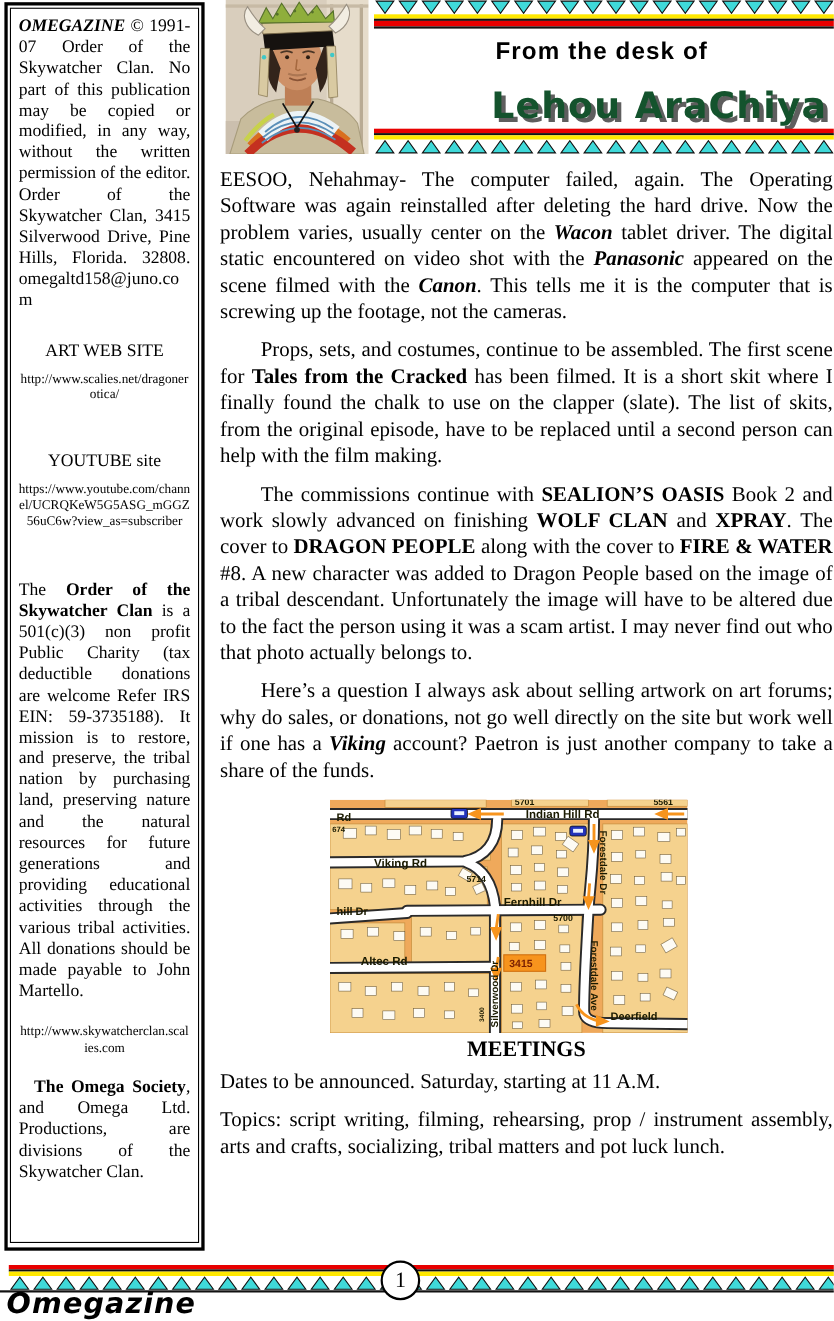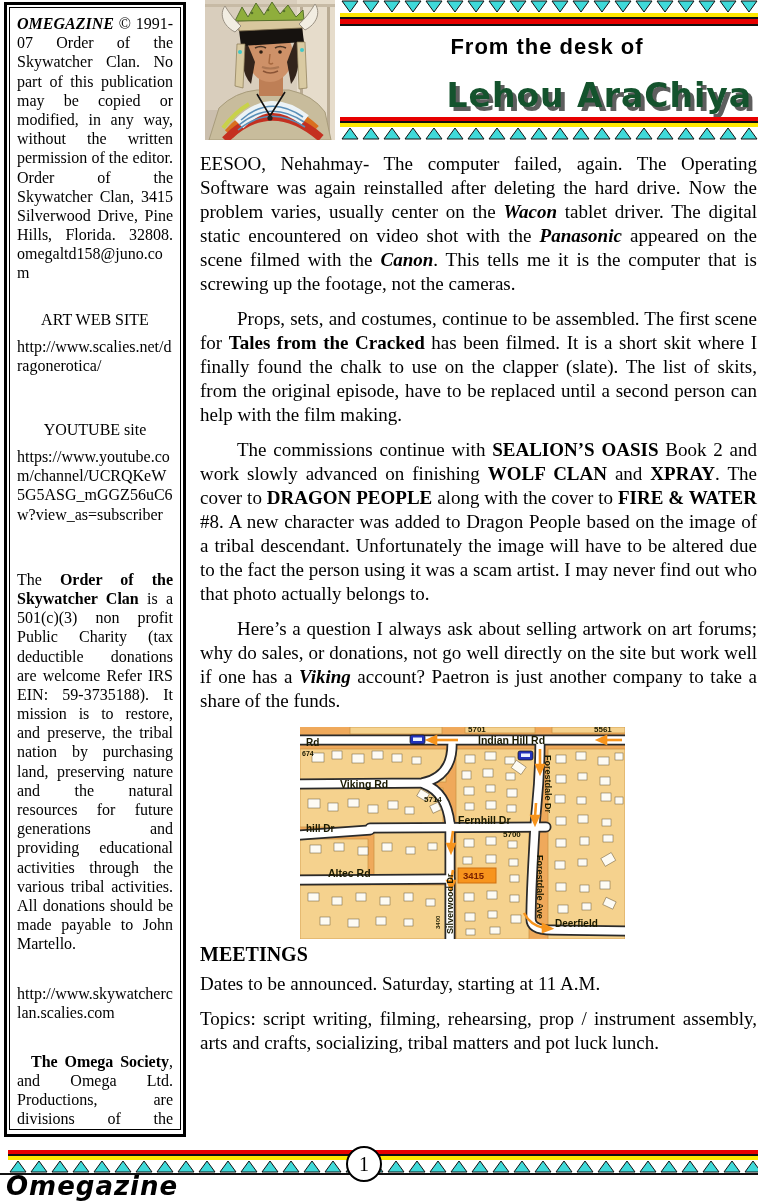--- a/index.html
+++ b/index.html
@@ -11,23 +11,23 @@
   .sidebar-outer{
     position:absolute;left:4px;top:2px;width:182px;height:1135px;
     border:3px solid #000;box-sizing:border-box;background:#fff;
   }
   .sidebar-inner{
     margin:2px;border:1px solid #000;height:calc(100% - 6px);
     box-sizing:border-box;padding:6px 7px;overflow:hidden;
   }
   .sb-par{font-size:16px;line-height:1.2;text-align:justify;overflow-wrap:anywhere;margin:0;}
   .sb-center{text-align:center;font-size:16px;margin:0;}
-  .sb-url{font-size:16px;line-height:1.2;text-align:left;overflow-wrap:anywhere;margin:0;}
+  .sb-url{font-size:12px;line-height:1.2;text-align:center;overflow-wrap:anywhere;margin:0;}
   .mt28{margin-top:28px;} .mt46{margin-top:46px;} .mt8{margin-top:8px;}
-  .mt30{margin-top:30px;}
+  .mt30{margin-top:20px;}
   .indent14{text-indent:14px;}
   
   .photo-wrap{position:absolute;left:205px;top:0px;width:130px;height:140px;}
   .header-right{position:absolute;left:340px;top:0px;width:418px;height:140px;}
   .band{width:100%;}
   .stripe{width:100%;}
   .tri-row{width:100%;height:13px;background:#fff;overflow:hidden;line-height:0;}
   .from-desk{
     font-family:Liberation Sans, sans-serif;font-weight:bold;font-size:22px;
     letter-spacing:1px;margin:8px 0 16px -4px;text-align:center;
@@ -36,21 +36,21 @@
     font-family:"DejaVu Sans", sans-serif;font-weight:bold;font-size:33px;
     color:#14532d;text-shadow:4px 4px 0 #5E5E5E;text-align:right;
     margin-top:6px;padding-right:6px;letter-spacing:1px;white-space:nowrap;
   }
   .hdr-bottom{position:absolute;bottom:0;left:0;width:100%;}
   
   .main-col{position:absolute;left:200px;top:152px;width:557px;}
   .main-col p{font-size:19px;line-height:24px;text-align:justify;margin:0 0 11px 0;}
   .p-indent{text-indent:37px;}
   .map-block{margin:14px 0 2px 100px;width:325px;line-height:0;}
-  .meet-head{font-size:20px;font-weight:bold;text-align:left;margin:4px 0 6px 0;}
+  .meet-head{font-size:20px;font-weight:bold;text-align:center;margin:4px 0 6px 0;}
   .meet-line{font-size:19px;line-height:24px;text-align:left;margin:0 0 8px 0;}
   .meet-topics{font-size:19px;line-height:24px;text-align:justify;margin:0 0 8px 0;}
   .meet-contact{font-size:19px;text-align:center;margin:4px 0 0 0;}
   
   .footer-band{position:absolute;left:8px;top:1150px;width:750px;}
   .footer-line{position:absolute;left:0;top:1173px;width:758px;height:2px;background:#111;}
   .page-badge{
     position:absolute;left:346px;top:1146px;width:32px;height:32px;background:#fff;
     border:2px solid #000;border-radius:50%;text-align:center;line-height:32px;
     font-size:20px;font-family:"Liberation Serif", serif;z-index:5;

